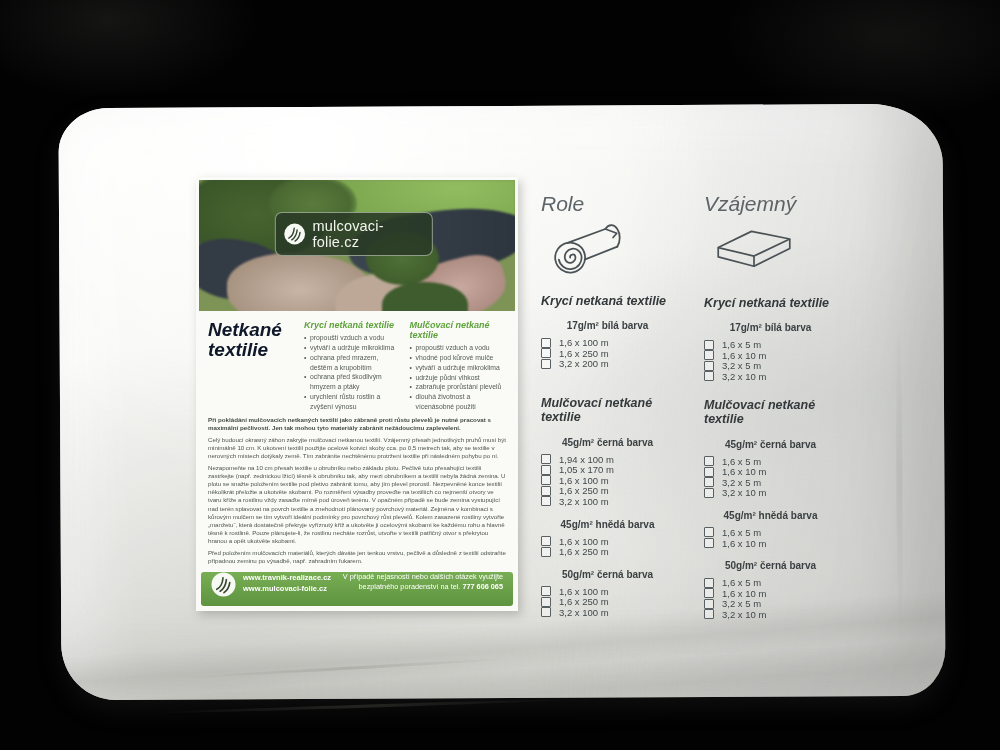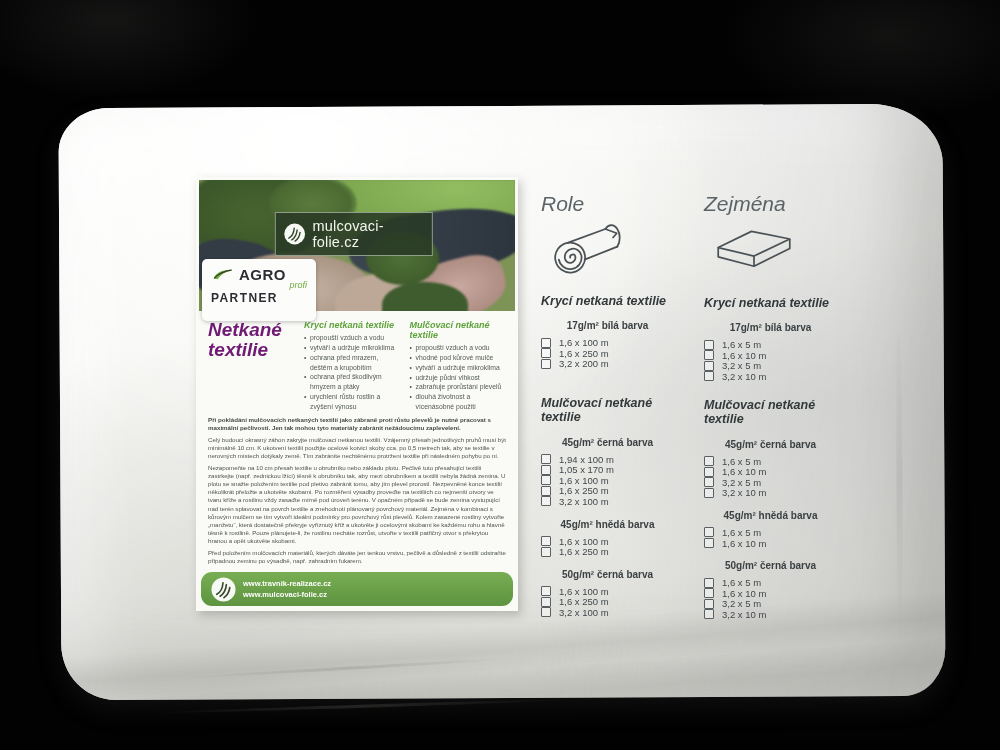--- a/index.html
+++ b/index.html
@@ -39,43 +39,43 @@
   .p-shrub1{left:-6%;top:-10%;width:48%;height:72%;background:radial-gradient(#47652f,#3b5629 66%,transparent 78%);border-radius:50%;}
   .p-shrub2{left:22%;top:-4%;width:28%;height:44%;background:radial-gradient(#5b7b3c,#4b6a33 60%,transparent 80%);border-radius:50%;}
   .p-foil-right{right:-5%;top:24%;width:58%;height:48%;background:linear-gradient(100deg,#3c4650,#2b333c);transform:rotate(-8deg);border-radius:40% 60% 50% 50%/60%;}
   .p-foil-left{left:-4%;top:46%;width:32%;height:46%;background:#333b45;transform:rotate(9deg);border-radius:45%;}
   .p-stone1{left:9%;top:56%;width:46%;height:56%;background:radial-gradient(#c7b5a6,#a5907e 78%);border-radius:45% 55% 50% 50%;}
   .p-stone2{left:43%;top:72%;width:30%;height:46%;background:#bda898;border-radius:50%;}
   .p-stone3{right:3%;top:60%;width:30%;height:44%;background:radial-gradient(#c9a9a0,#aa897f 80%);border-radius:50% 40% 50% 60%;transform:rotate(-14deg);}
   .p-bush-mid{left:53%;top:40%;width:23%;height:40%;background:radial-gradient(#4f7138,#405e2c 68%,transparent 82%);border-radius:50%;}
   .p-bush-low{left:58%;top:78%;width:27%;height:34%;background:#3f5c2e;border-radius:50% 50% 30% 30%;}
   .badge{position:absolute;left:50%;top:32px;transform:translateX(-52%);display:flex;align-items:center;gap:7px;
-    background:rgba(41,58,37,.88);border:1px solid rgba(225,233,219,.55);border-radius:0;padding:5px 13px 5px 8px;z-index:4;}
+    background:rgba(41,58,37,.88);border:1px solid rgba(225,233,219,.55);border-radius:7px;padding:5px 13px 5px 8px;z-index:4;}
   .badge-text{color:#f3f6ee;font-size:14.5px;letter-spacing:.2px;}
   .agro{position:absolute;left:6px;top:82px;width:114px;height:62px;background:#fcfdfa;border-radius:5px;
     box-shadow:0 1px 4px rgba(0,0,0,.25);padding:7px 9px 0;box-sizing:border-box;z-index:5;}
   .agro-row{display:flex;align-items:center;gap:4px;}
   .agro-name{font-size:15px;font-weight:800;letter-spacing:.5px;color:#2c2c34;}
   .agro-profi{display:block;text-align:right;font-size:9px;font-style:italic;color:#6faa3f;margin-top:-3px;}
   .agro-partner{font-size:12px;font-weight:700;letter-spacing:1.4px;color:#2c2c34;margin-top:1px;}
 
   .lcontent{position:relative;height:297px;padding:9px 9px 0;box-sizing:border-box;overflow:hidden;}
   .title-block{display:flex;gap:10px;}
-  .main-title{width:86px;font-size:19px;line-height:1.05;font-weight:700;font-style:italic;color:#701a75;}
+  .main-title{width:86px;font-size:19px;line-height:1.05;font-weight:700;font-style:italic;color:#0f172a;}
   .fcols{flex:1;display:flex;gap:9px;}
   .fcol{flex:1;}
   .fcol-h{font-size:9px;font-weight:700;font-style:italic;color:#5ea23b;margin-bottom:3px;}
   .fl{list-style:none;margin:0;padding:0;}
   .fli{font-size:6.8px;color:#555b53;line-height:1.45;padding-left:6px;position:relative;}
   .fli::before{content:"•";position:absolute;left:0;top:0;}
   .guide-h{margin-top:8px;font-size:11.5px;font-weight:700;font-style:italic;color:#61a437;}
   .intro{margin-top:4px;font-size:6.2px;font-weight:700;color:#454b45;line-height:1.3;}
   .gp{margin:4px 0 0;font-size:6.2px;color:#4f554e;line-height:1.3;letter-spacing:-.05px;}
-  .lfooter{position:absolute;left:5px;right:5px;bottom:5px;height:34px;border-radius:11px;
-    background:linear-gradient(#78ae53,#5e9340);display:flex;align-items:center;padding:0 10px;box-sizing:border-box;color:#fff;z-index:6;}
+  .lfooter{position:absolute;left:5px;right:5px;bottom:5px;height:34px;border-radius:3px;
+    background:linear-gradient(#78ae53,#5e9340);display:flex;padding:0 10px;box-sizing:border-box;color:#fff;z-index:6;}
   .furls{display:flex;flex-direction:column;margin-left:7px;}
   .furl{font-size:7.5px;font-weight:700;line-height:1.5;}
   .fnote{margin-left:auto;text-align:right;font-size:7.3px;line-height:1.4;}
   .fphone{font-weight:700;}
 
   
   .oform{position:absolute;left:541px;top:193px;width:296px;display:flex;gap:30px;}
   .ocol{width:139px;}
   .ohead{font-size:21px;font-style:italic;color:#5d6467;line-height:1;}
   .oicon{height:60px;margin-top:6px;padding-left:4px;}
@@ -121,31 +121,20 @@
           <g fill="none" stroke="#37462f" stroke-width="1.7" stroke-linecap="round">
             <path d="M6 18C10 16 12 12 12.5 6"></path>
             <path d="M9.5 20C13.5 17.5 15.5 13 16 8"></path>
             <path d="M13.5 21.5C17 19 19 15 19.5 11"></path>
           </g>
         </svg>
         <span class="badge-text">mulcovaci-folie.cz</span>
       </div>
     </div>
 
-    <div class="agro">
-      <div class="agro-row">
-        <svg viewBox="0 0 26 15" width="24" height="13">
-          <path d="M2 12C6 4 13 2 24 2C15 5 10 8 7 13Z" fill="#74ac41"></path>
-          <path d="M3 12C8 6 14 3.5 23 2.5" fill="none" stroke="#31402b" stroke-width="1.3"></path>
-        </svg>
-        <span class="agro-name">AGRO</span>
-      </div>
-      <span class="agro-profi">profi</span>
-      <div class="agro-partner">PARTNER</div>
-    </div>
 
     <div class="lcontent">
       <div class="title-block">
         <div class="main-title">Netkané textilie</div>
         <div class="fcols" data-repeat="leaflet.feature_columns">
 
         <div class="fcol">
               <div class="fcol-h">Krycí netkaná textilie</div>
               <ul class="fl" data-repeat="items">
 
@@ -187,20 +176,24 @@
           <path d="M6 18C10 16 12 12 12.5 6"></path>
           <path d="M9.5 20C13.5 17.5 15.5 13 16 8"></path>
           <path d="M13.5 21.5C17 19 19 15 19.5 11"></path>
         </g>
       </svg>
       <div class="furls" data-repeat="leaflet.footer.urls">
 
       <span class="furl">www.travnik-realizace.cz</span>
           <span class="furl">www.mulcovaci-folie.cz</span>
         </div>
+      <div class="fnote">
+        <span>V případě nejasností nebo dalších otázek využijte</span><br>
+        <span>bezplatného poradenství na tel. </span><span class="fphone">777 606 065</span>
+      </div>
     </div>
   </div>
 
   <div class="oform" data-repeat="order_form.columns">
 
   <div class="ocol">
         <div class="ohead">Role</div>
         <div class="oicon" data-icon="roll-icon">
           <svg class="svg-roll" viewBox="0 0 100 62" width="88" height="56">
             <g fill="none" stroke="#4b5255" stroke-width="2" stroke-linejoin="round" stroke-linecap="round" transform="rotate(-10 50 31)">
@@ -300,21 +293,21 @@
                           <span class="cbx"></span>
                           <span class="olabel">3,2 x 100 m</span>
                         </div>
                 </div>
                   </div>
             </div>
             </div>
         </div>
       </div>
       <div class="ocol">
-        <div class="ohead">Zejména</div>
+        <div class="ohead">Vzájemný</div>
         <div class="oicon" data-icon="package-icon">
 
           <svg class="svg-pack" viewBox="0 0 100 54" width="92" height="46">
             <g fill="none" stroke="#4b5255" stroke-width="2" stroke-linejoin="round">
               <polygon points="8,30 47,11 92,20 50,40"></polygon>
               <polyline points="8,30 8,41 50,52 50,40"></polyline>
               <polyline points="50,52 92,31 92,20"></polyline>
             </g>
           </svg>
         </div>

